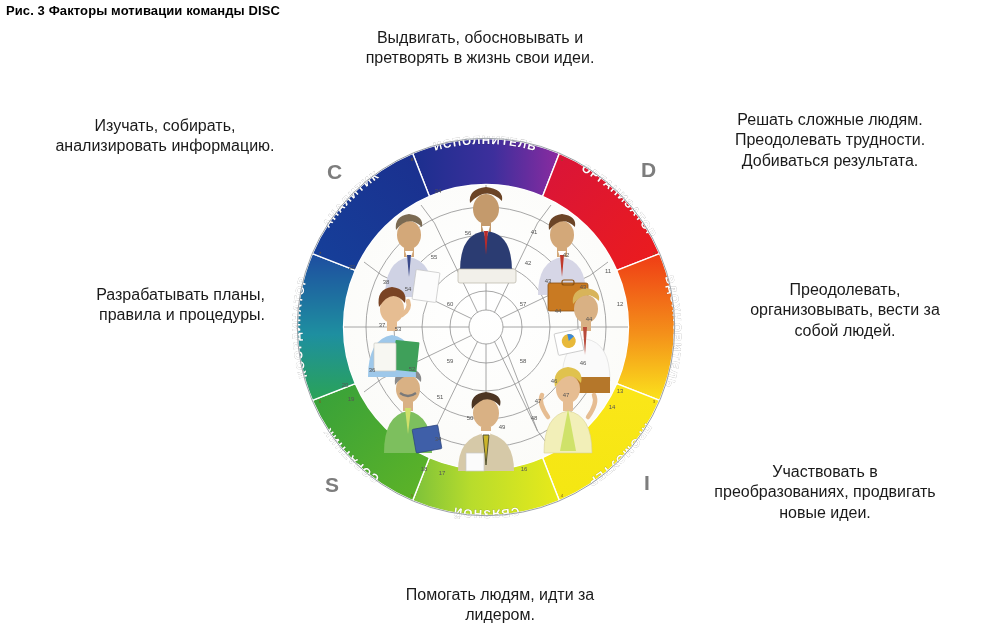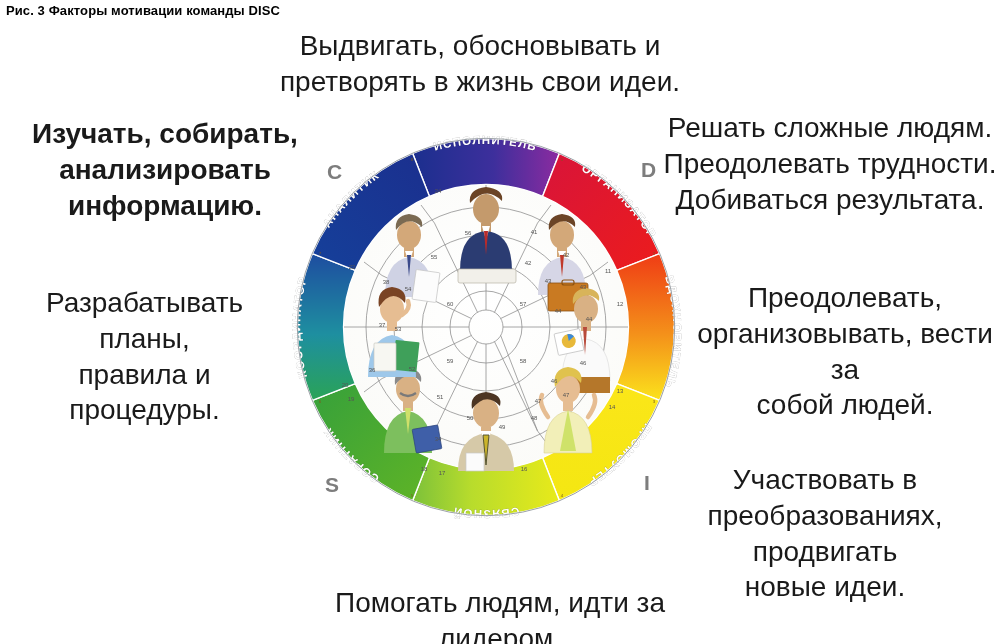--- a/index.html
+++ b/index.html
@@ -15,32 +15,32 @@
 
   .fig-title{
     position:absolute;left:6px;top:3px;
     font-size:13px;font-weight:bold;
     letter-spacing:.1px;
     white-space:nowrap;
   }
 
   .note{
     position:absolute;
-    font-size:28px;
+    font-size:16px;
     line-height:1.28;
     color:#1a1a1a;
     white-space:pre-line;
   }
   .note.c-center{text-align:center;}
 
   
   #note-top      {left:255px;top:28px;width:450px;}
-  #note-tl       {left:0px;  top:116px;width:330px;font-weight:bold;}
+  #note-tl       {left:0px;  top:116px;width:330px;}
   #note-tr       {left:660px;top:110px;width:340px;}
-  #note-left     {left:12px;  top:285px;width:265px;}
+  #note-left     {left:0px;  top:285px;width:265px;text-align:right;}
   #note-right    {left:690px;top:280px;width:310px;}
   #note-bl       {left:0px;  top:505px;width:365px;}
   #note-br       {left:650px;top:462px;width:350px;}
   #note-bottom   {left:320px;top:585px;width:360px;}
 
   
   #wheel{
     position:absolute;
     left:290px;top:131px;
     width:392px;height:392px;

